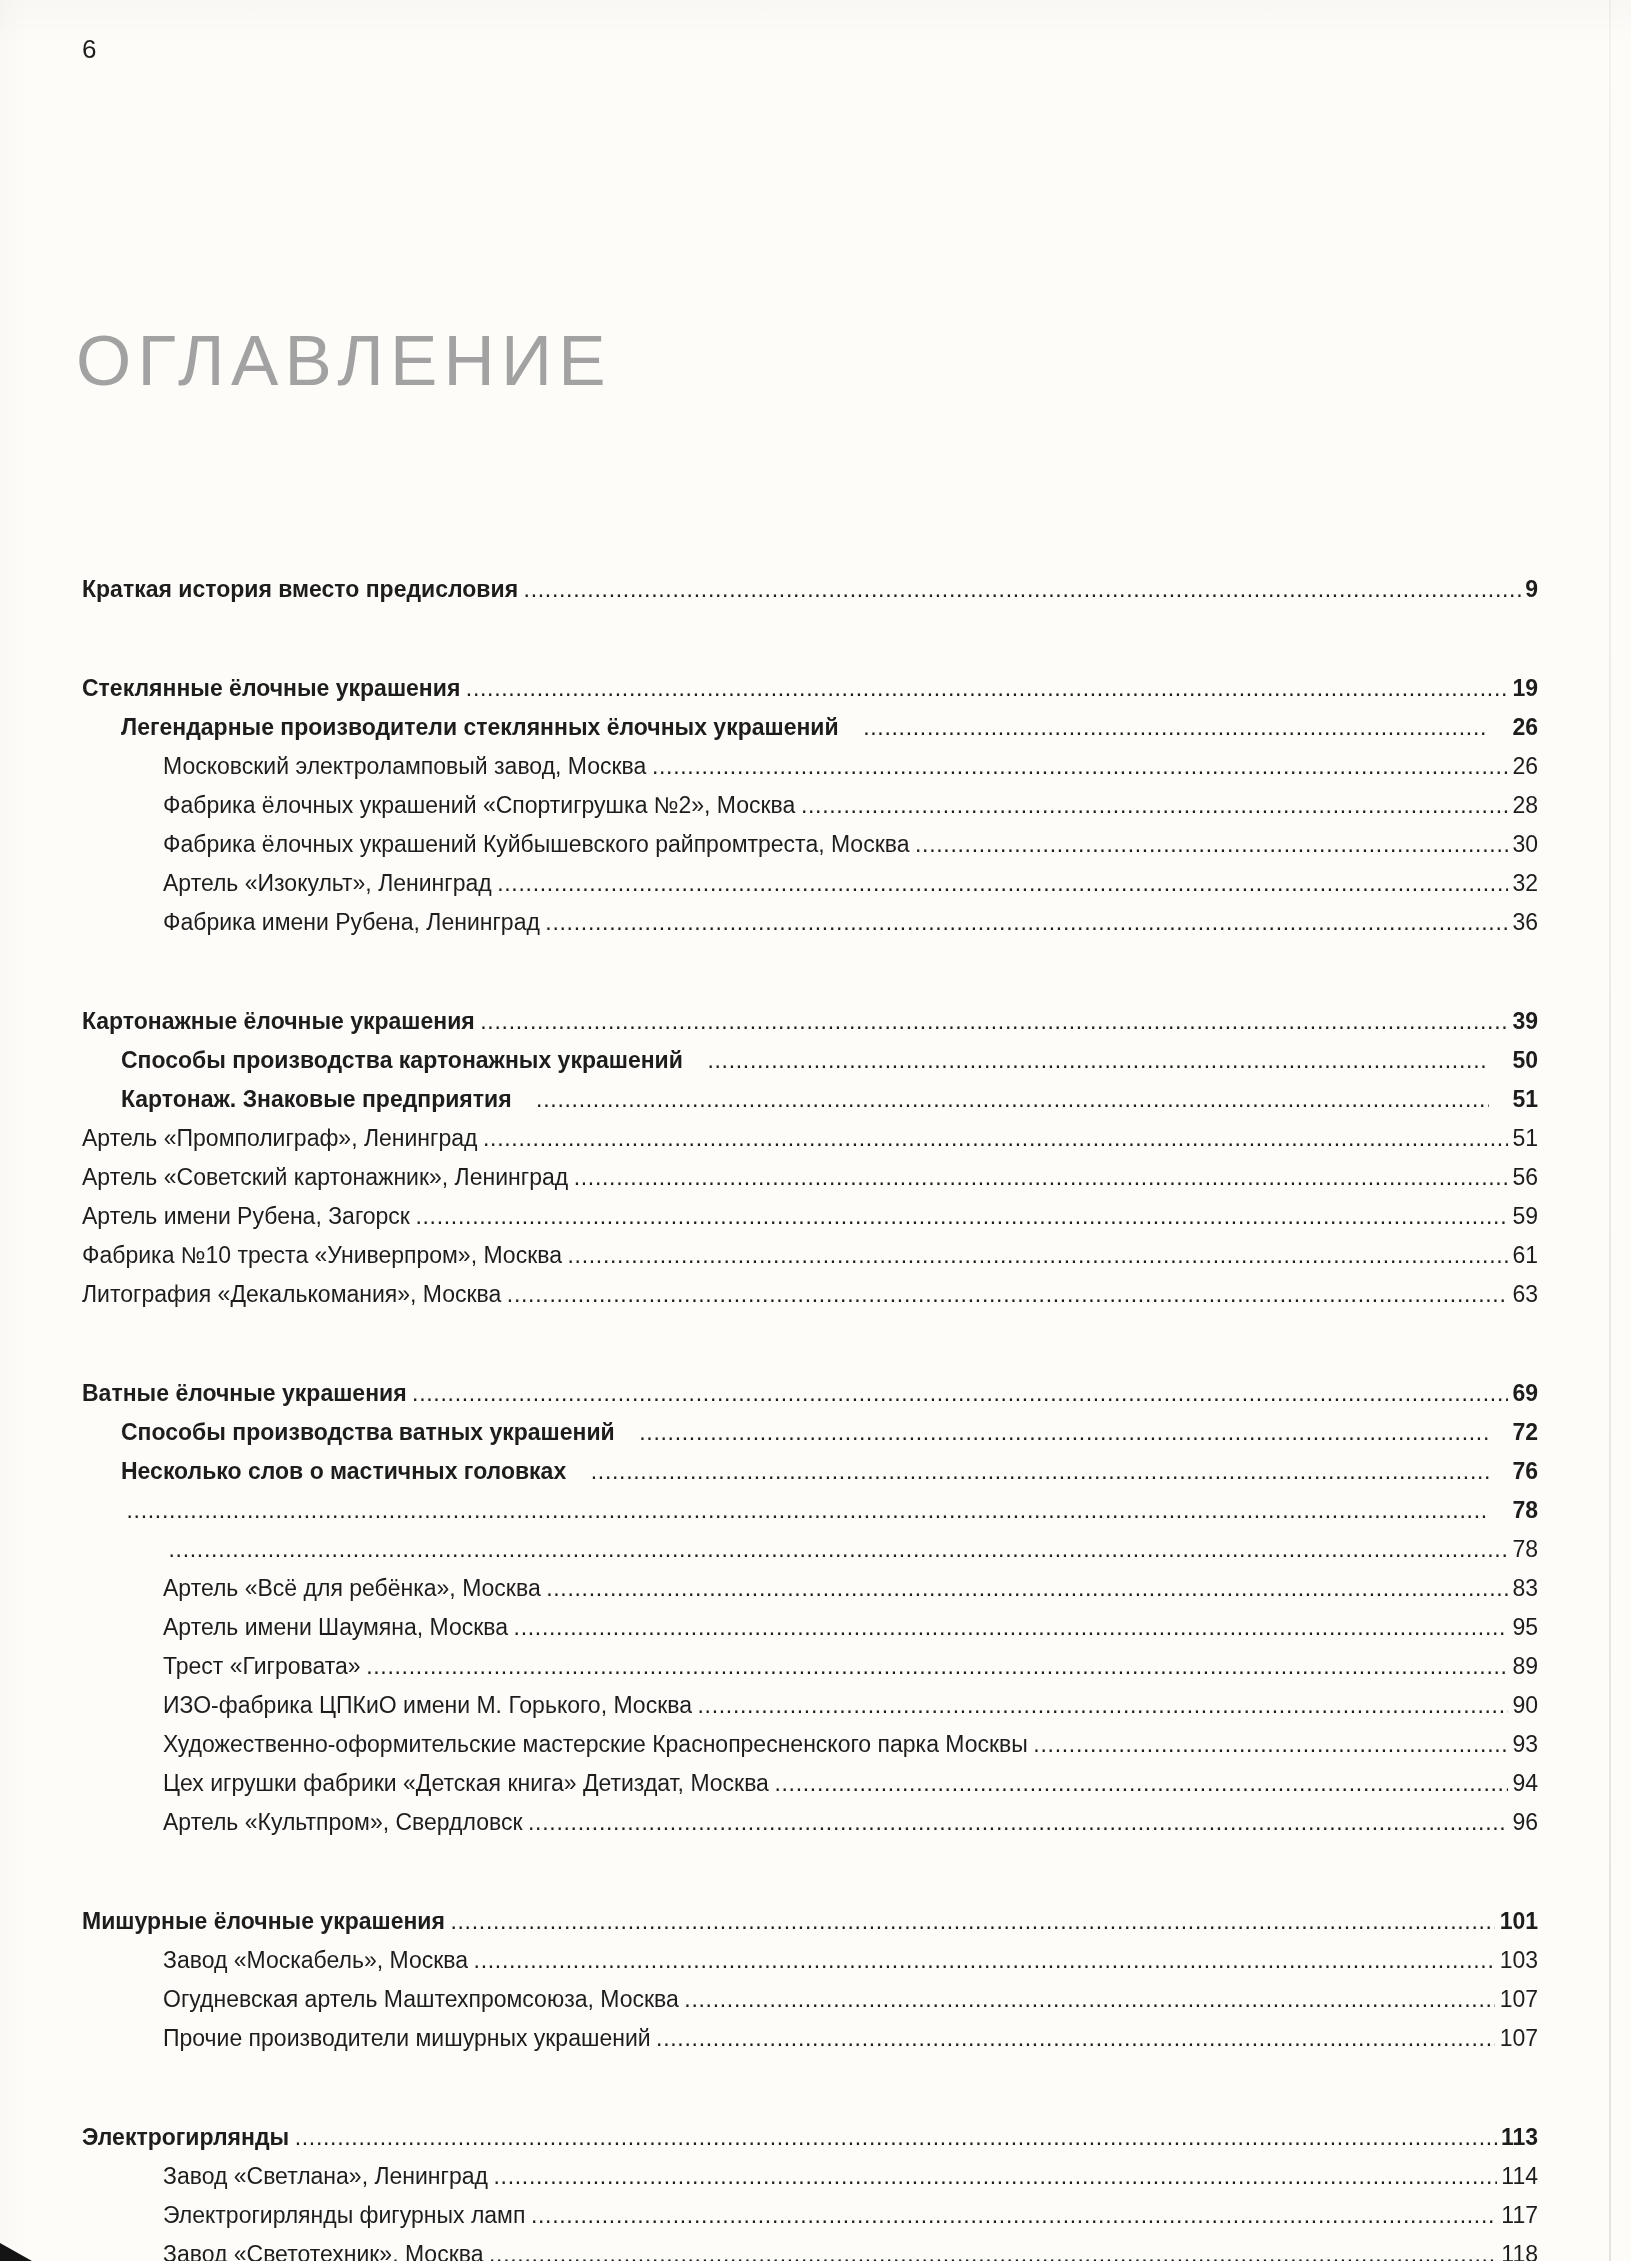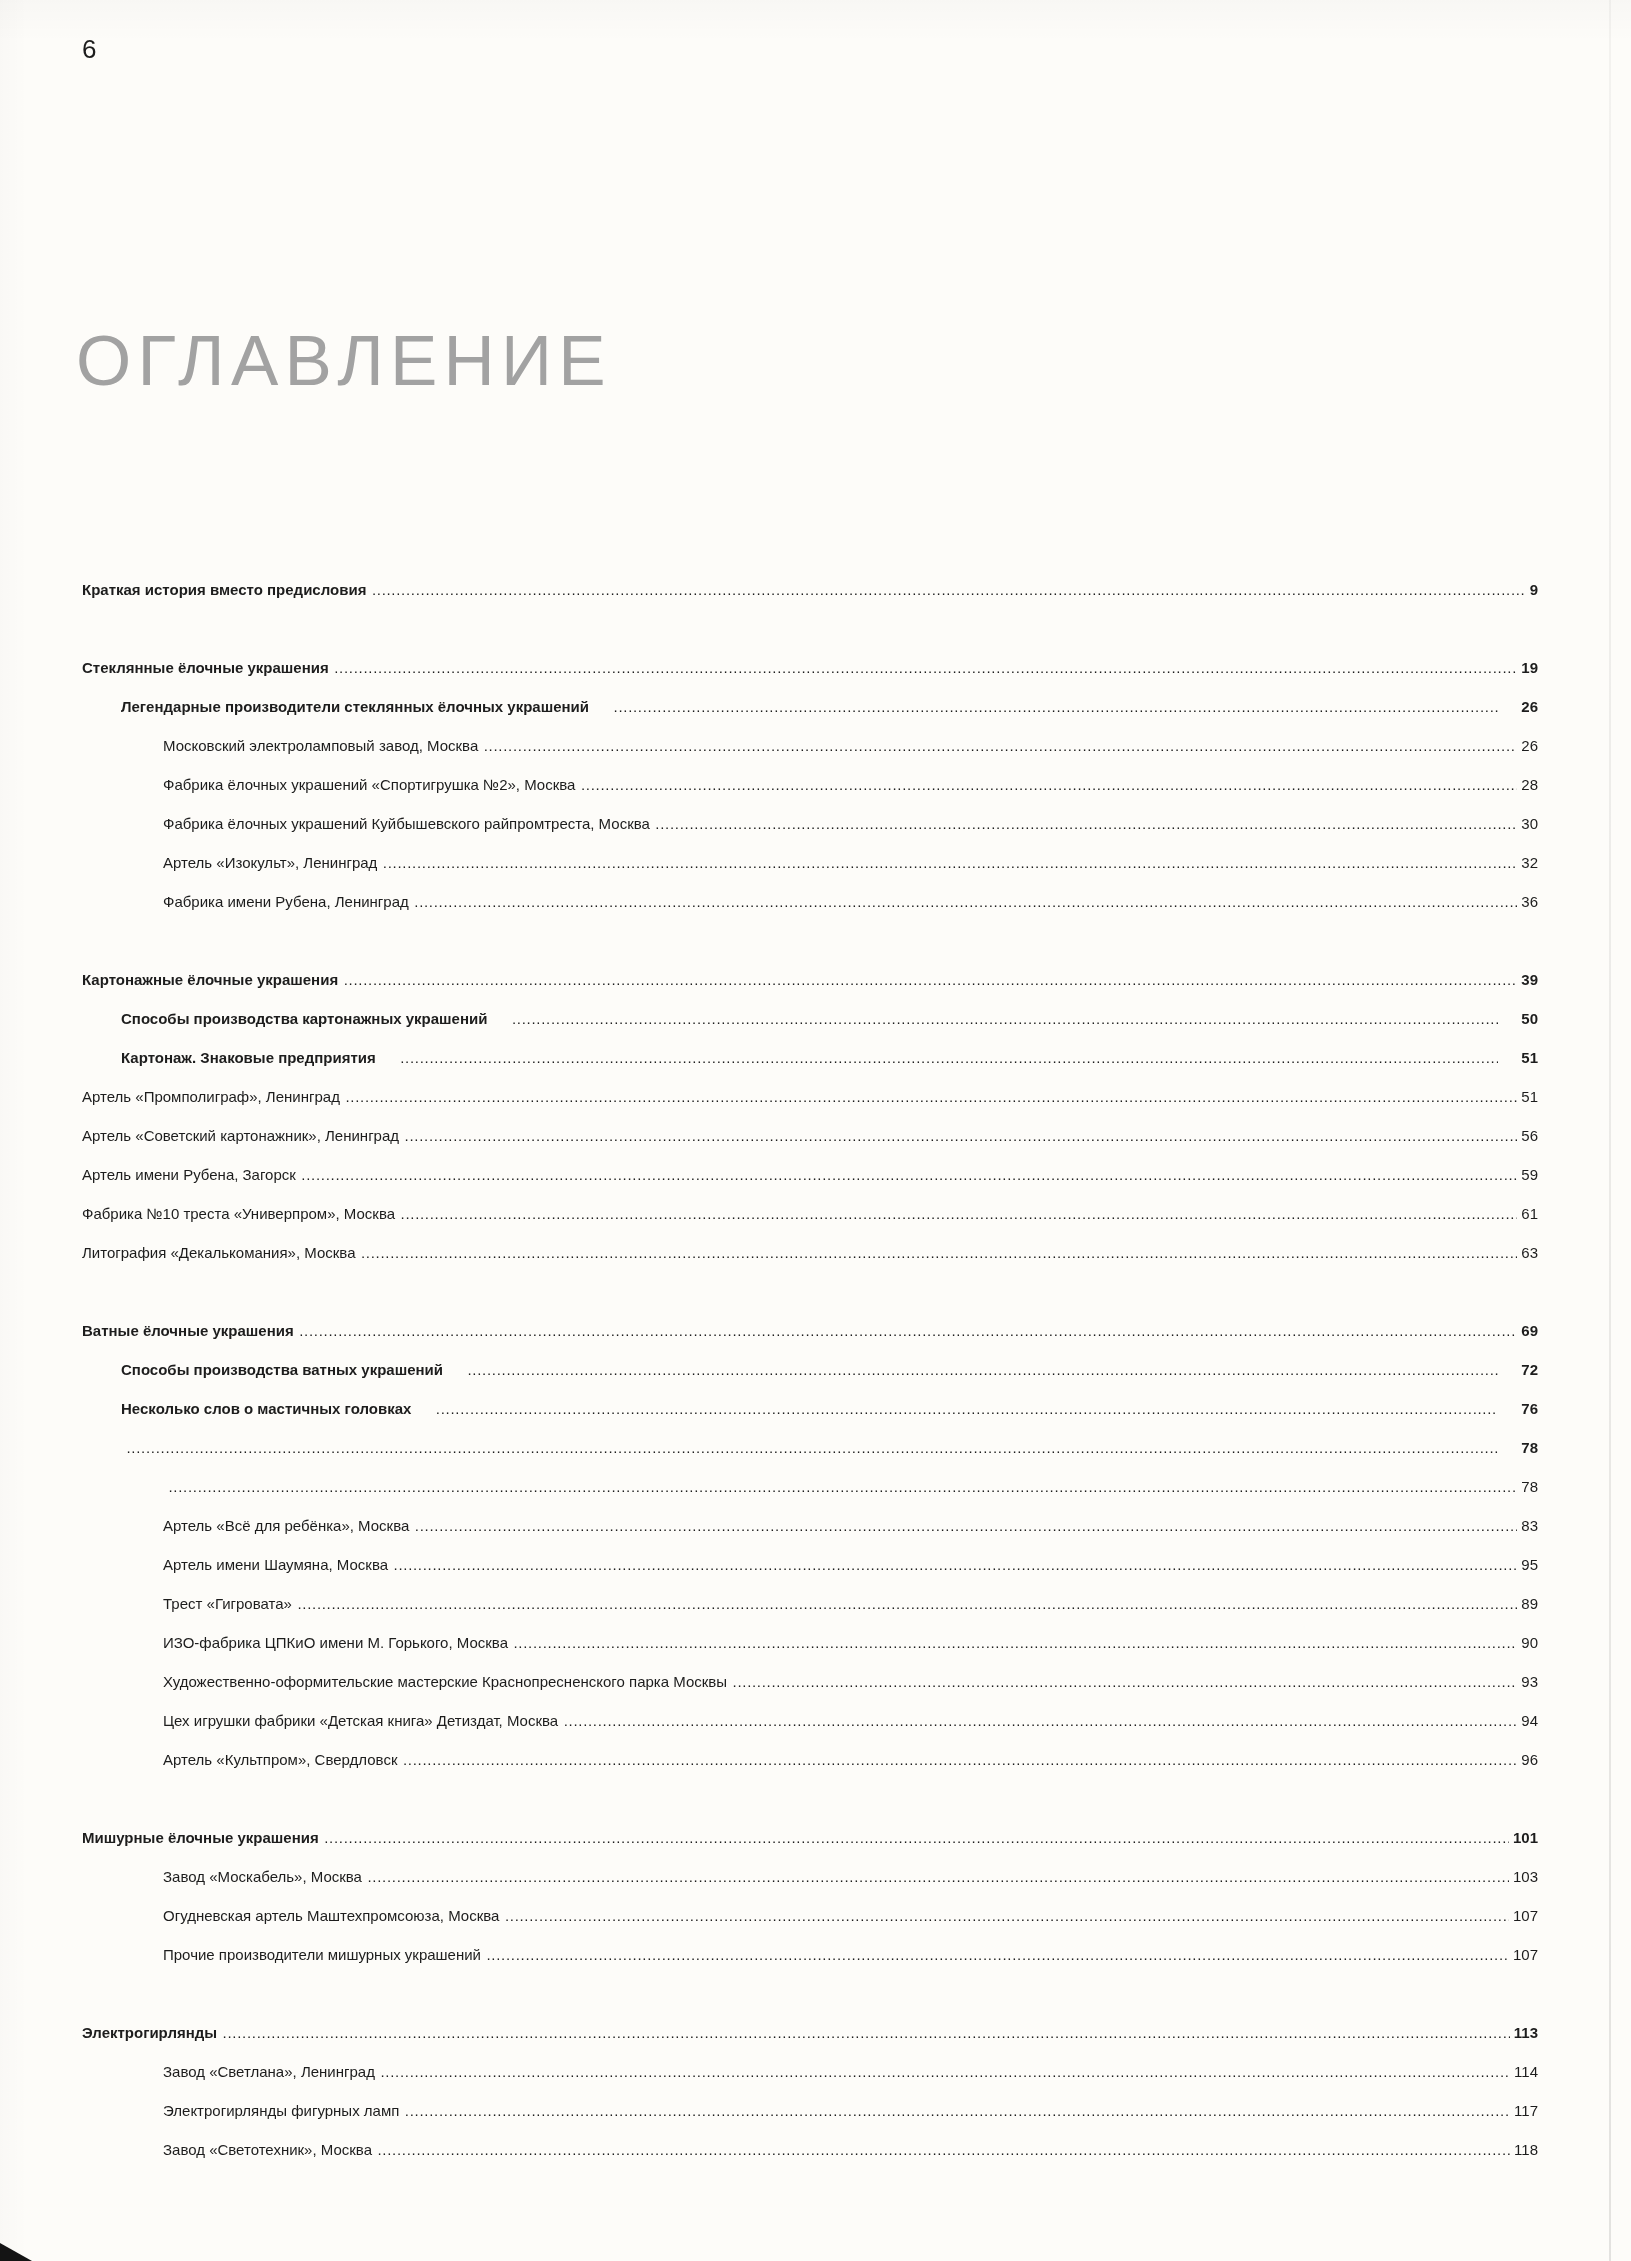--- a/index.html
+++ b/index.html
@@ -52,25 +52,25 @@
     top: 570px;
     left: 82px;
     right: 94px;
   }
 
   .toc-row {
     display: flex;
     align-items: center;
     line-height: 39px;
     height: 39px;
-    font-size: 15px;
+    font-size: 23px;
     white-space: nowrap;
   }
 
-  .toc-row.group-start { margin-top: 39px; }
+  .toc-row.group-start { margin-top: 60px; }
 
   .toc-row.level-1 { padding-left: 39px; gap: 19px; }
   .toc-row.level-2 { padding-left: 81px; }
 
   .toc-row.bold .toc-label,
   .toc-row.bold .toc-page { font-weight: 700; }
 
   .toc-label {
     flex: 0 0 auto;
   }

